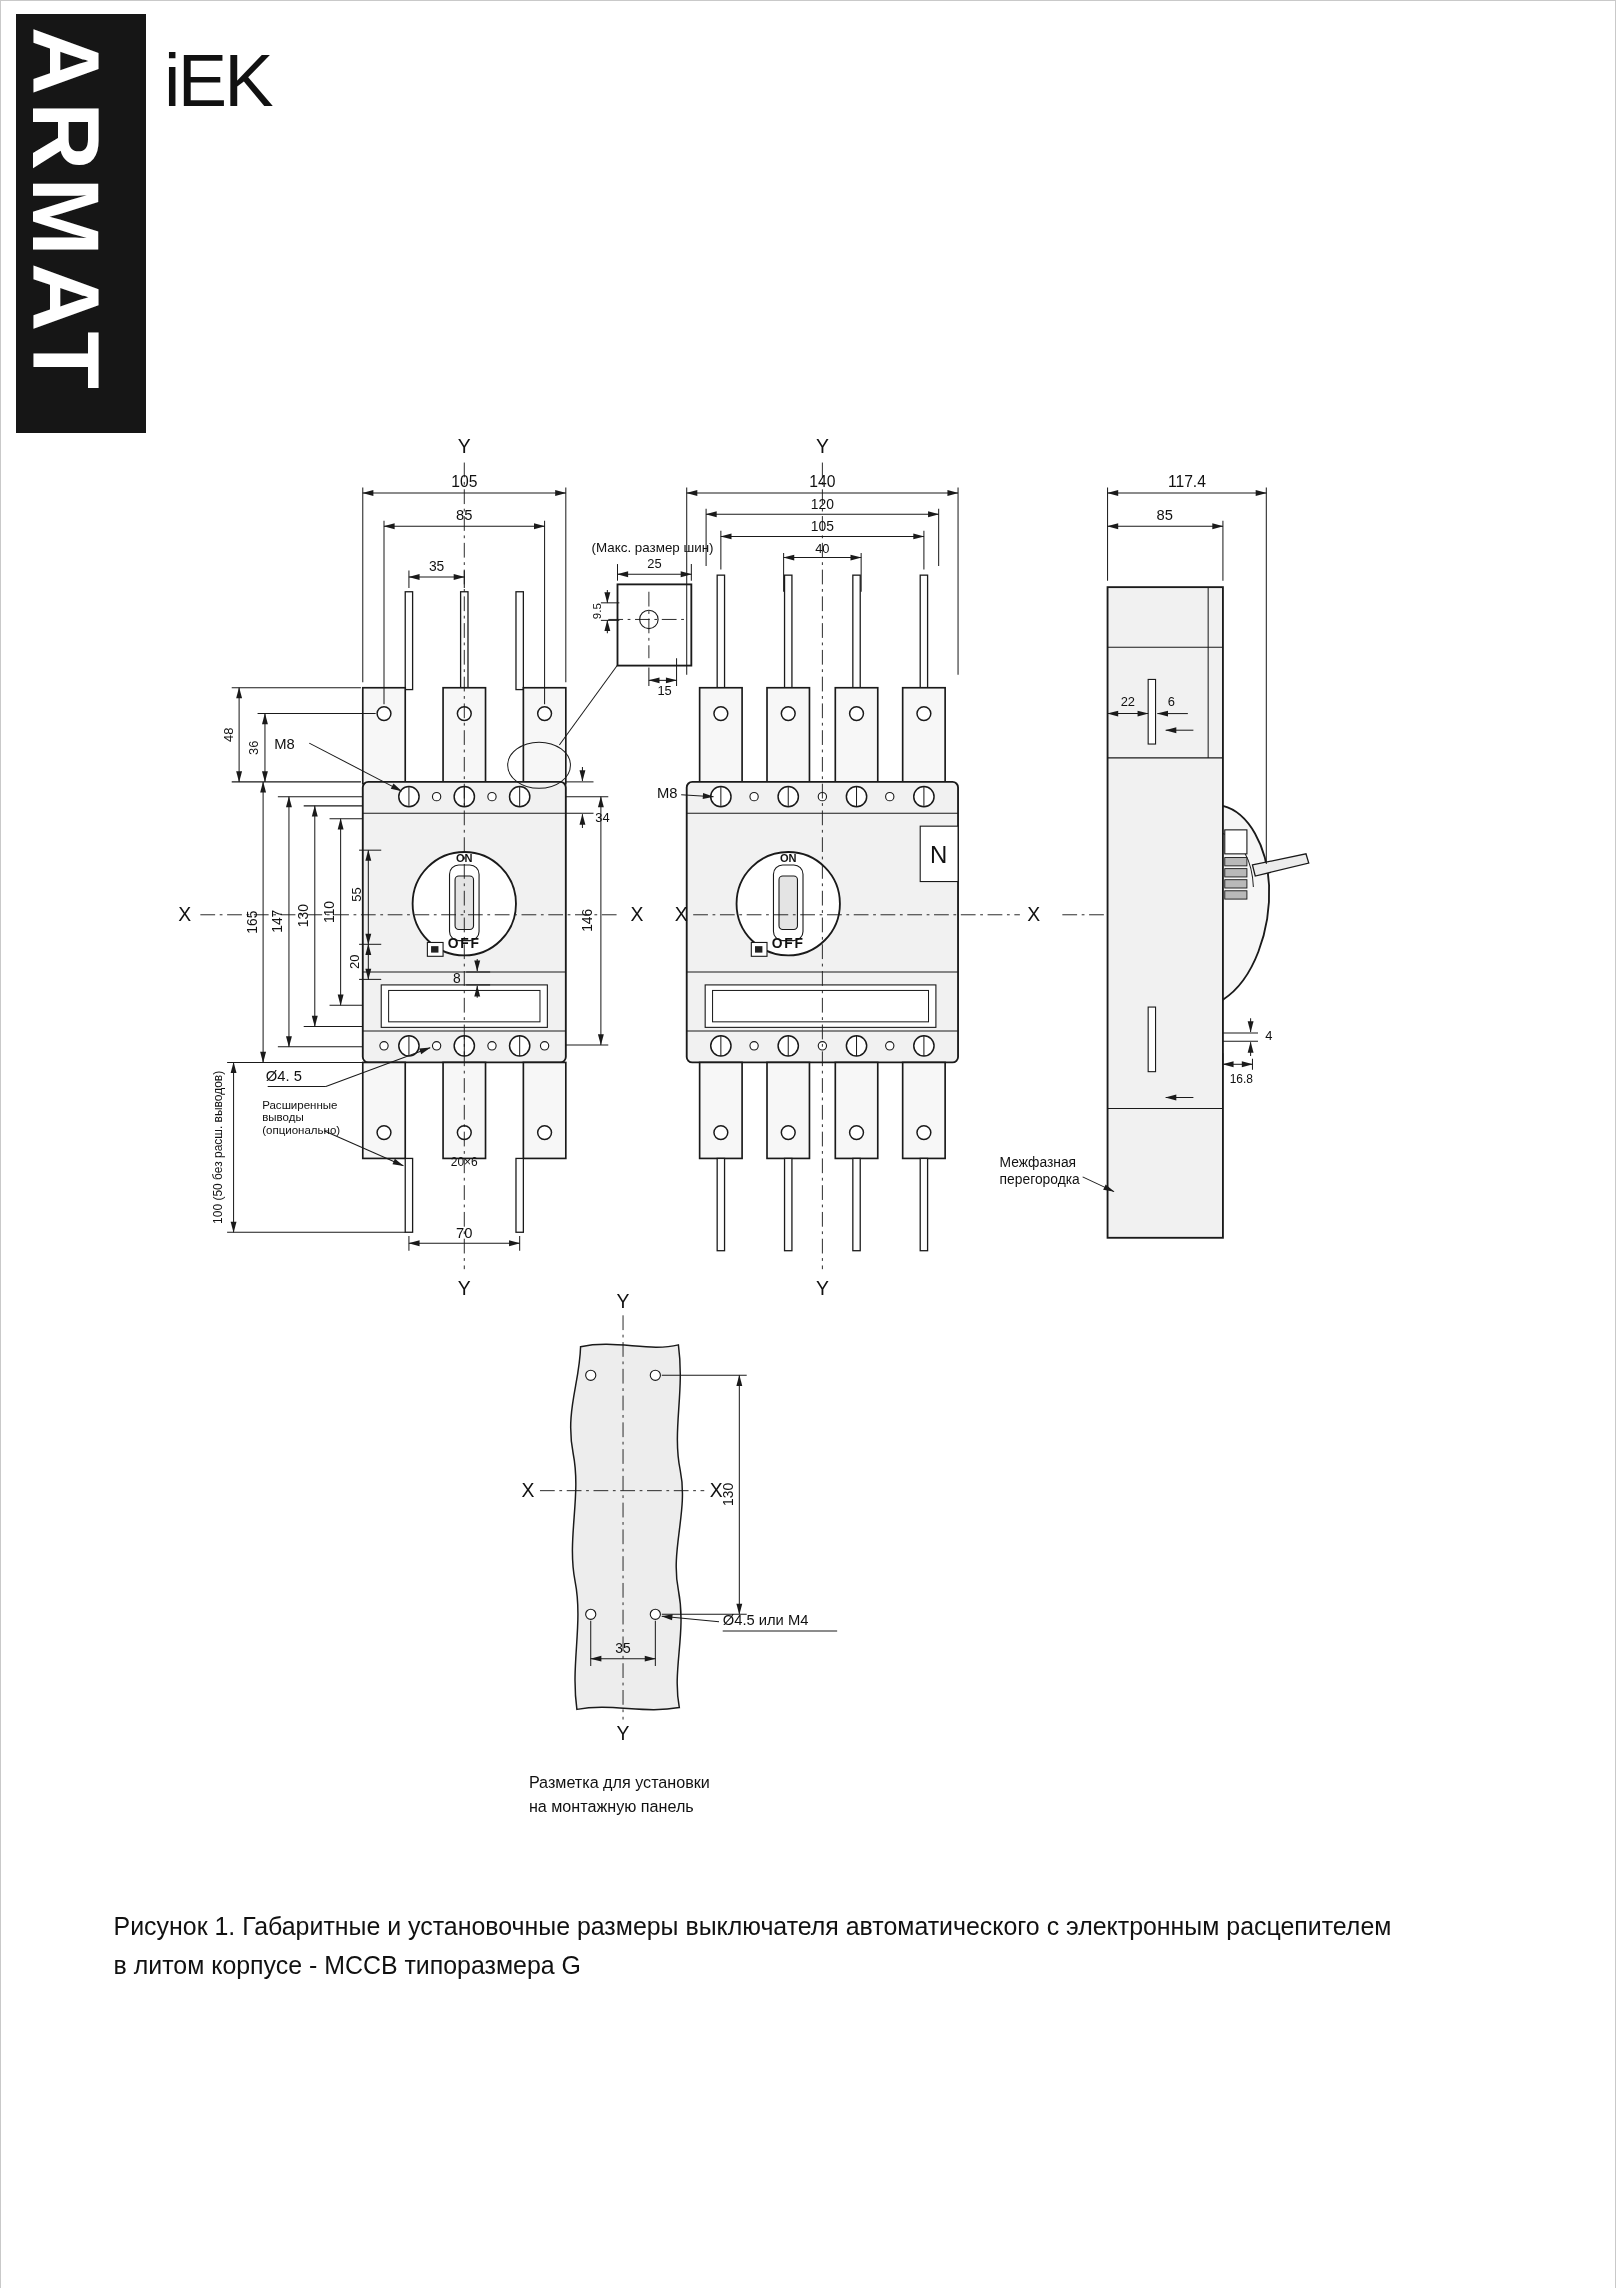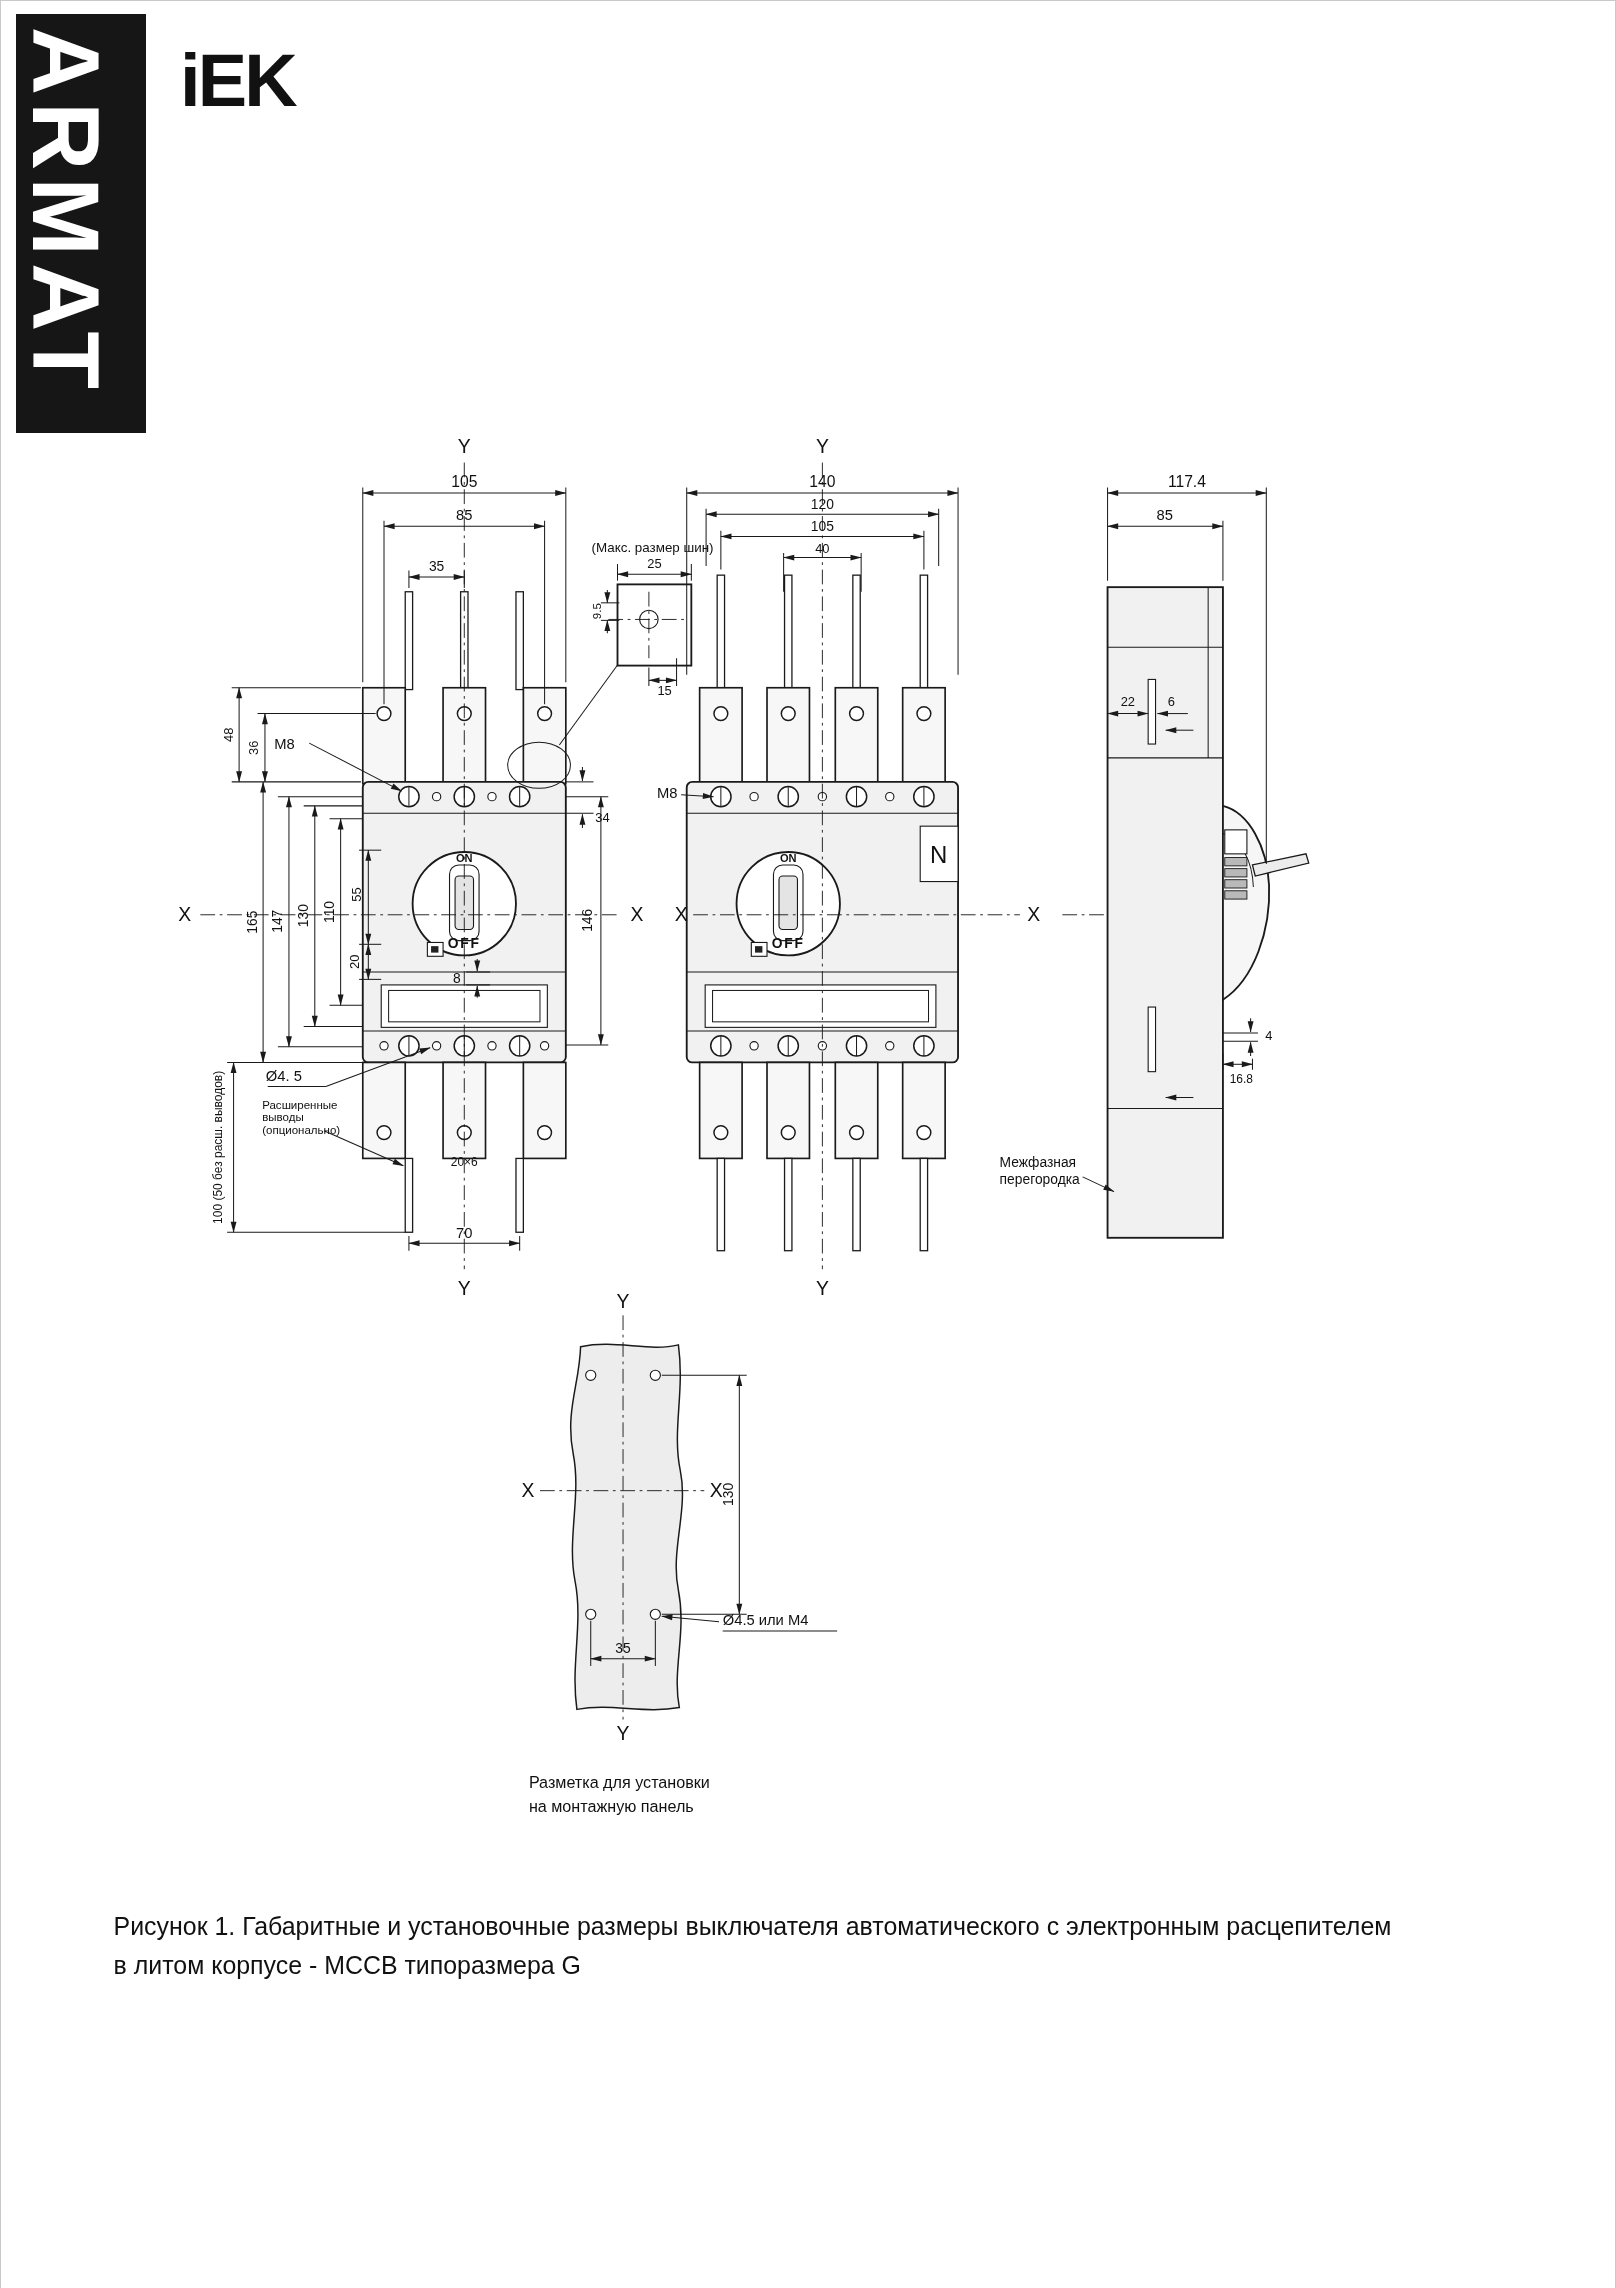--- a/index.html
+++ b/index.html
@@ -1,19 +1,19 @@
 <!DOCTYPE html>
 <html style="font-size:14.8px"><head>
 <meta charset="utf-8">
 <style>
   html,body{margin:0;padding:0;background:#ffffff;}
   #page{position:relative;width:1616px;height:2289px;background:#fff;border:0.9px solid #c9c9c9;box-sizing:border-box;font-family:"Liberation Sans",sans-serif;overflow:hidden;}
   #banner{position:absolute;left:14.8px;top:13px;width:130px;height:419px;background:#161616;}
   #banner span{position:absolute;left:103px;top:13px;transform:rotate(90deg);transform-origin:0 0;font-size:94px;font-weight:bold;letter-spacing:7.4px;color:#fff;white-space:nowrap;font-family:"Liberation Sans",sans-serif;}
-  #logo{position:absolute;left:179px;top:37px;font-size:74px;font-weight:700;letter-spacing:-2.8px;color:#111;font-family:"Liberation Sans",sans-serif;}
+  #logo{position:absolute;left:163px;top:37px;font-size:74px;font-weight:400;letter-spacing:-2.8px;color:#111;font-family:"Liberation Sans",sans-serif;}
   svg{position:absolute;left:0;top:0;}
   svg text{font-family:"Liberation Sans",sans-serif;fill:#111;}
   .olf{fill:#f1f1f1;stroke:#1a1a1a;stroke-width:2;}
   .olw{fill:#ffffff;stroke:#1a1a1a;stroke-width:2;}
   .plate{fill:#f7f7f7;stroke:#1a1a1a;stroke-width:1.8;}
   .bar{fill:#fdfdfd;stroke:#1a1a1a;stroke-width:1.4;}
   .cut{fill:#ffffff;stroke:#1a1a1a;stroke-width:1.2;}
   .hdl{fill:#e4e4e4;stroke:#1a1a1a;stroke-width:1.2;}
   .mech{fill:#f6f6f6;stroke:#1a1a1a;stroke-width:2;}
   .rib{fill:#b9b9b9;stroke:#1a1a1a;stroke-width:1;}

